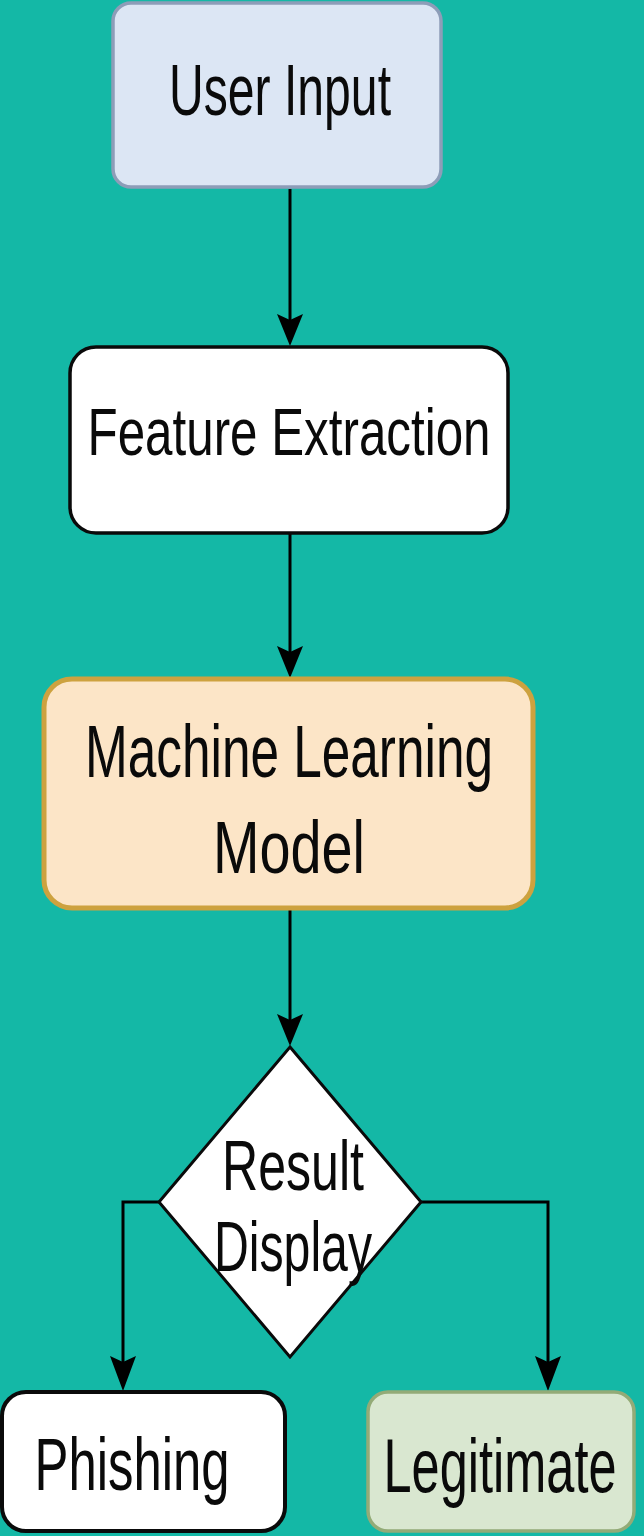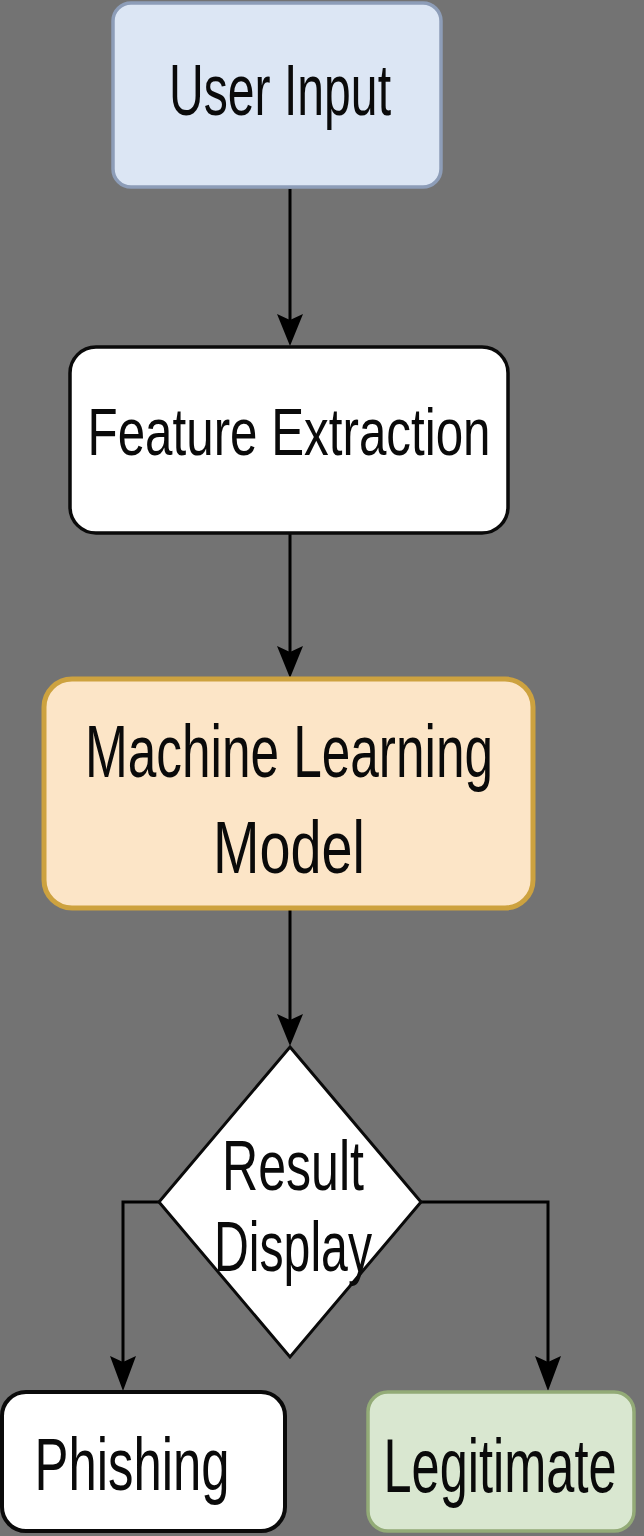--- a/index.html
+++ b/index.html
@@ -8,21 +8,21 @@
     background: #ffffff;
     width: 644px;
     height: 1536px;
     overflow: hidden;
     font-family: "Liberation Sans", sans-serif;
   }
   .canvas {
     position: relative;
     width: 644px;
     height: 1536px;
-    background: #737373;
+    background: #14b8a6;
   }
   svg text {
     font-family: "Liberation Sans", "DejaVu Sans", sans-serif;
     font-weight: 400;
     fill: #0a0a0a;
   }
 </style>
 </head>
 <body>
 

